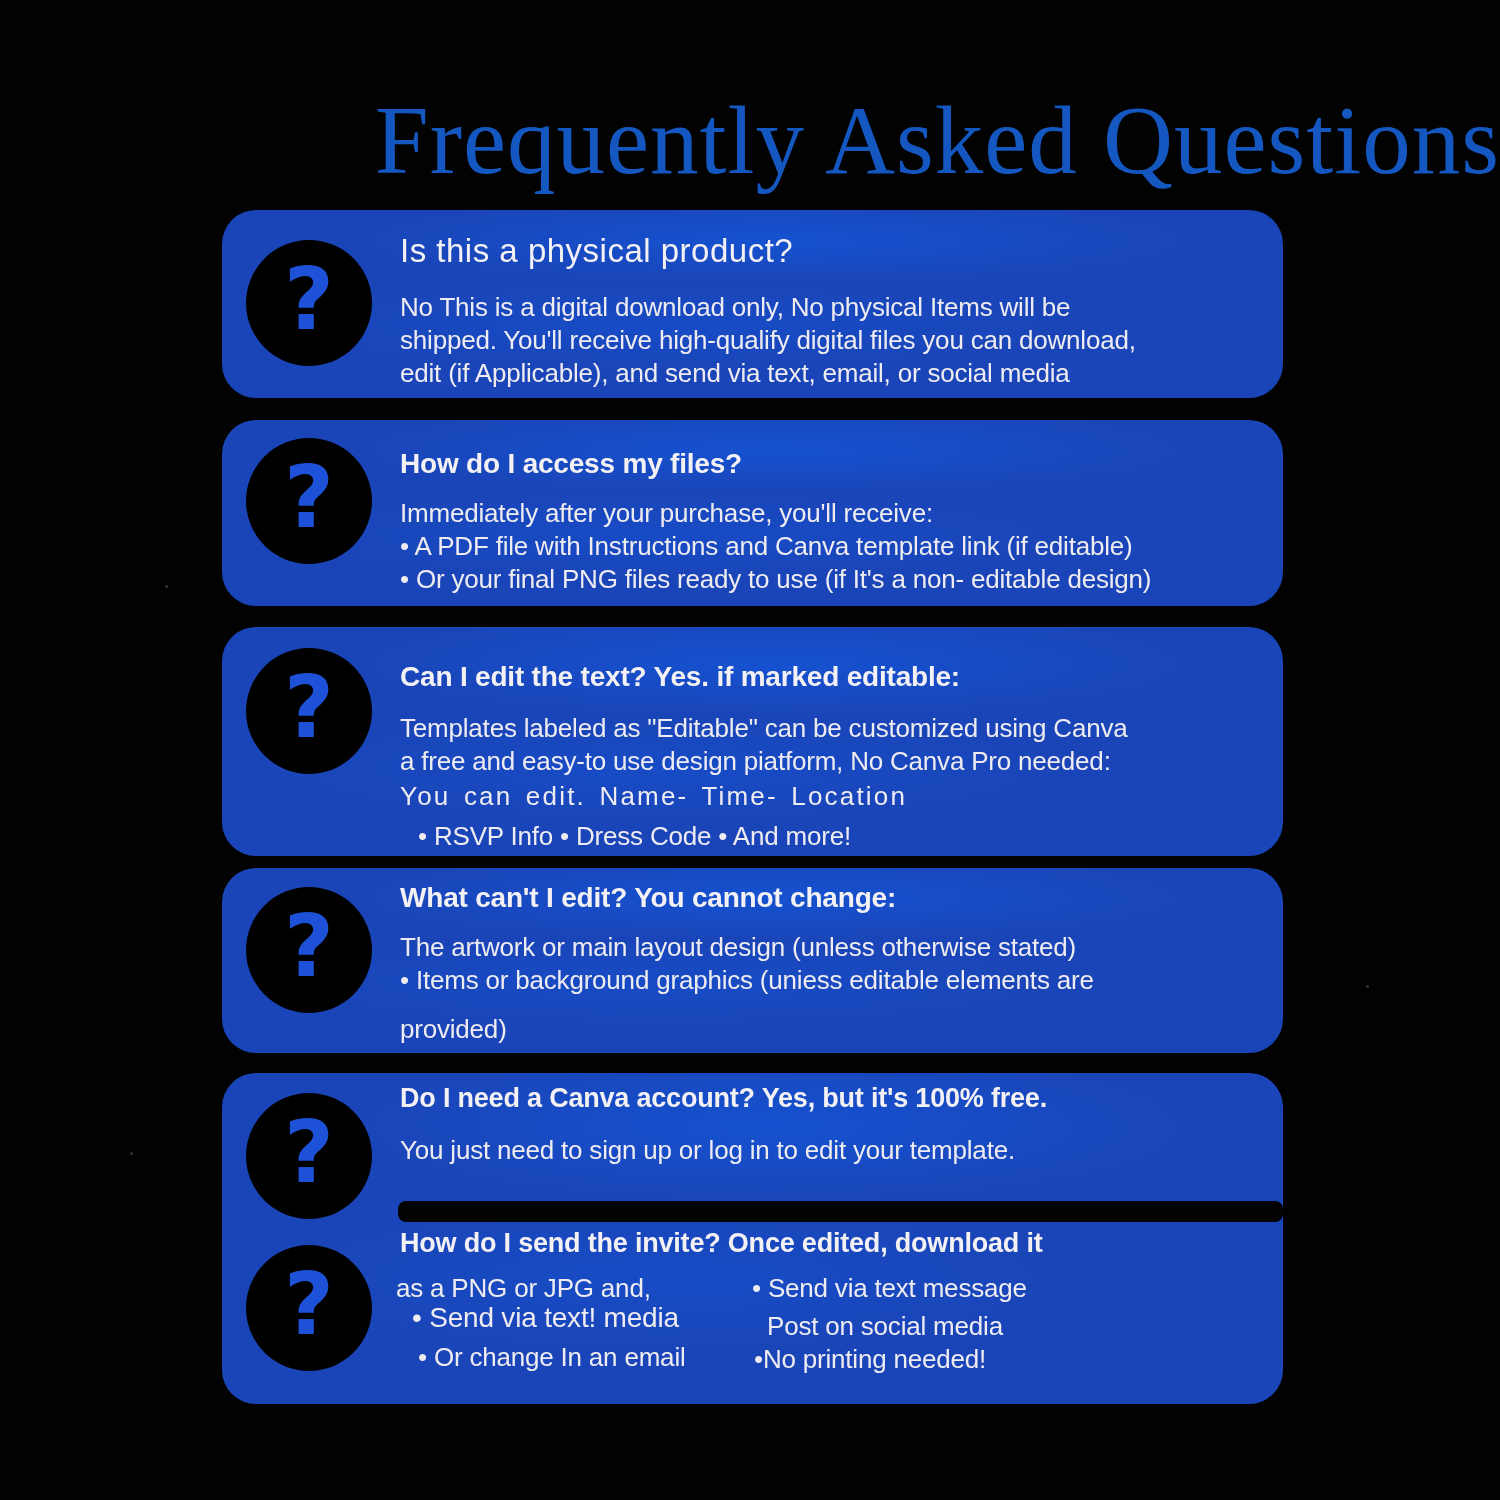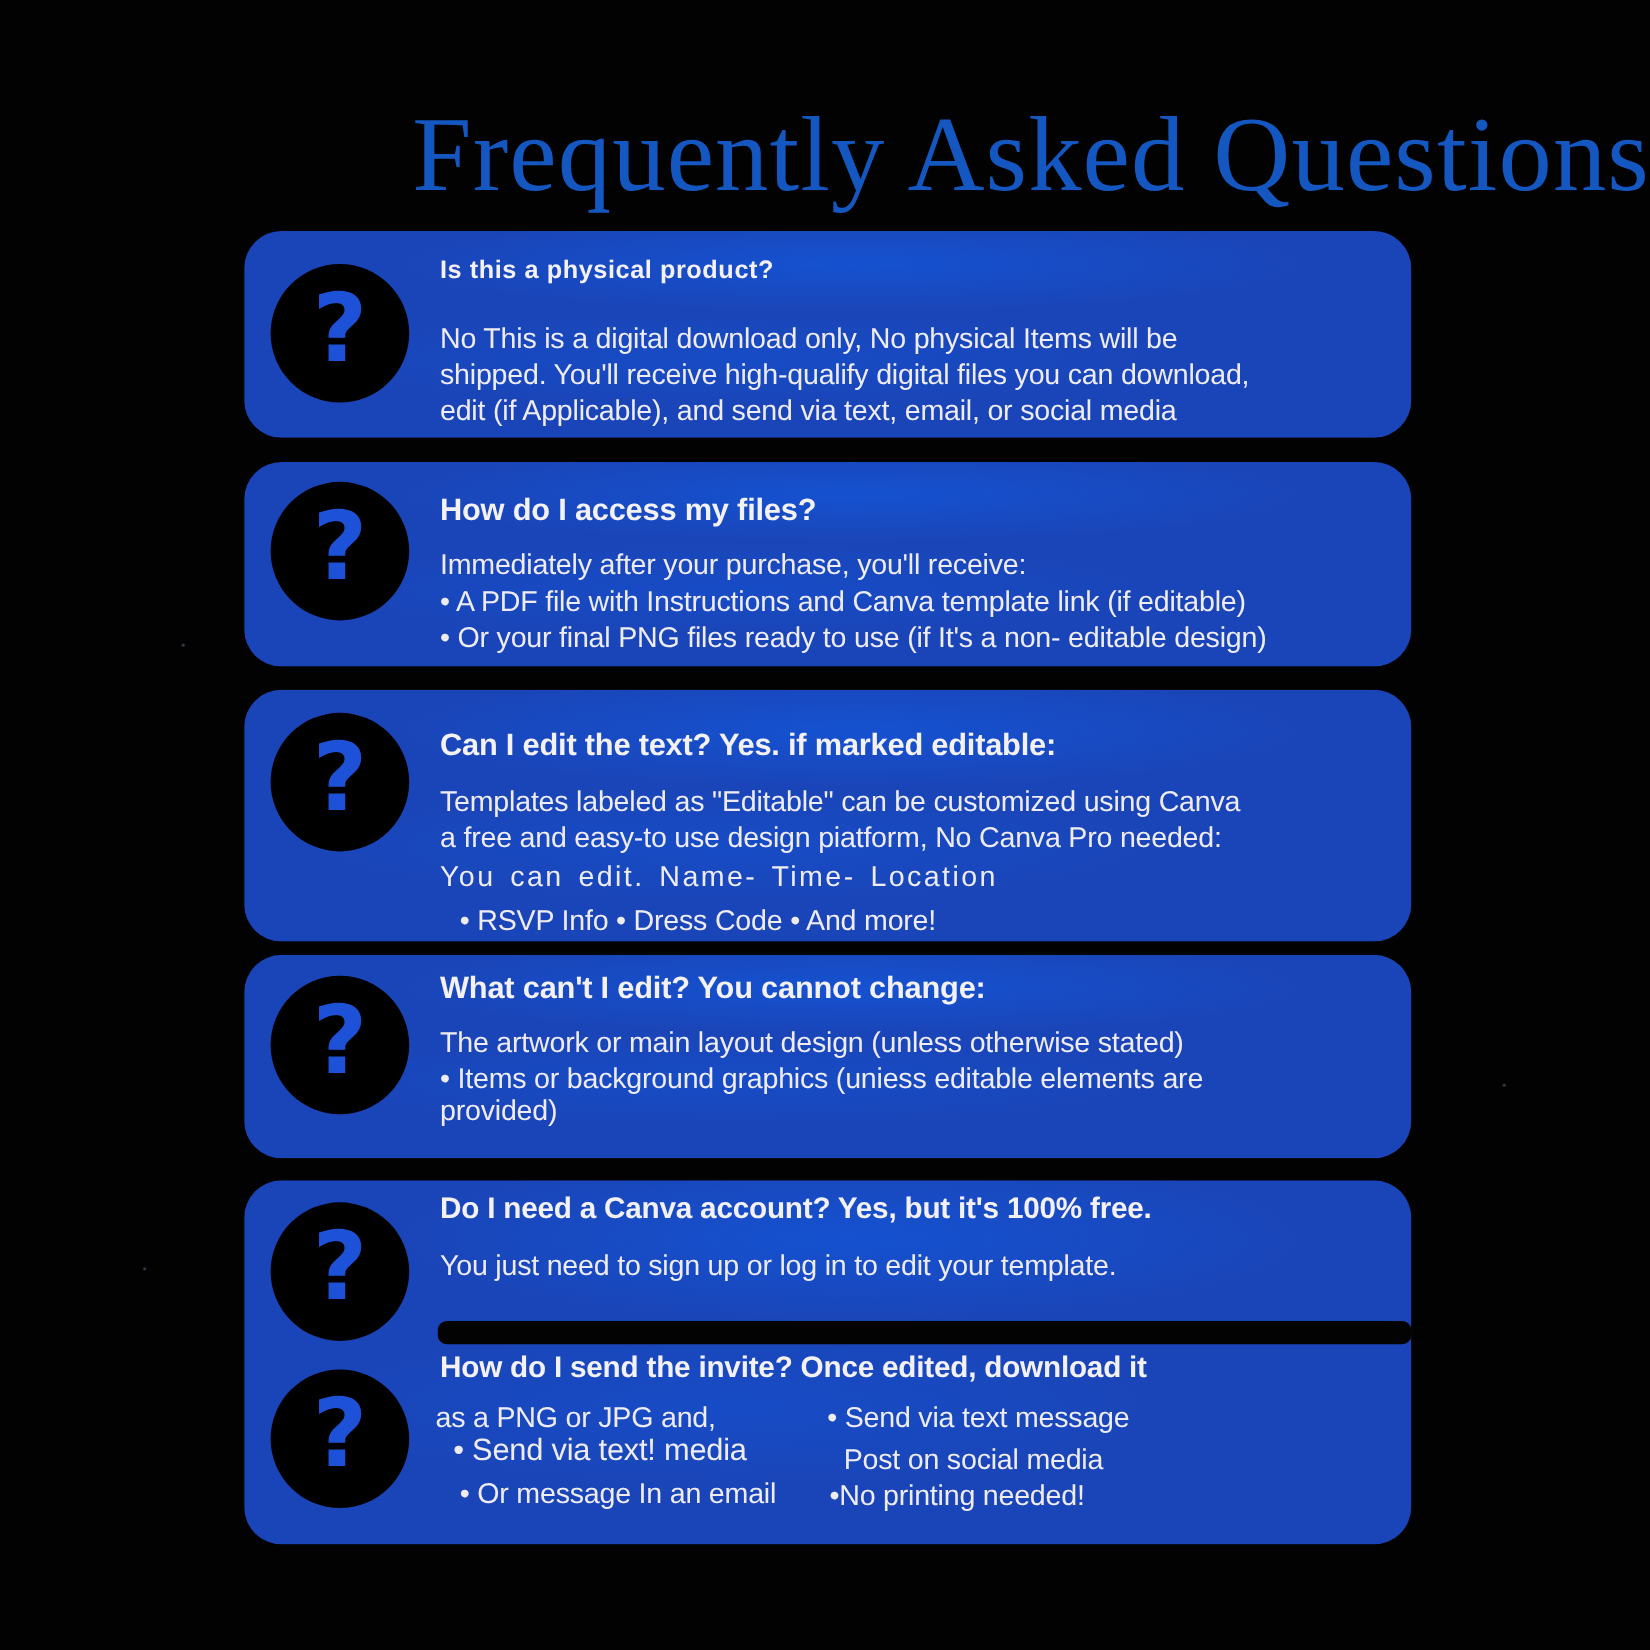--- a/index.html
+++ b/index.html
@@ -11,21 +11,21 @@
   .card{position:absolute;left:222px;width:1061px;border-radius:34px;background-color:#1a45b8;
         background-image:
           radial-gradient(55% 32% at 52% 16%, rgba(17,92,228,.55), rgba(17,92,228,0) 72%),
           radial-gradient(50% 30% at 42% 62%, rgba(17,88,224,.35), rgba(17,88,224,0) 75%);}
   .qicon{position:absolute;left:24px;width:126px;height:126px;border-radius:50%;background:#000;
          display:flex;align-items:center;justify-content:center;}
   .qicon span{font-family:"DejaVu Sans",sans-serif;font-weight:700;font-size:86px;color:#1d52d8;
          transform:translateY(-4px);}
   .heading{position:absolute;left:178px;color:#f3f1f3;font-weight:700;font-size:28px;
          letter-spacing:-.2px;white-space:nowrap;}
-  .h-lg{font-size:23px;font-weight:700;letter-spacing:.5px;}
+  .h-lg{font-size:33px;font-weight:400;letter-spacing:.5px;}
   .h-sm{font-size:27px;}
   .line{position:absolute;left:178px;color:#eeecf0;font-size:26px;letter-spacing:-.2px;
          white-space:nowrap;margin-top:14px;}
   .line.lg{font-size:28px;}
   .spaced{letter-spacing:2.2px;word-spacing:4px;}
   .divider{position:absolute;background:#030303;border-radius:8px;}
   .speck{position:absolute;width:3px;height:3px;border-radius:50%;background:#3a4358;opacity:.8;}
 </style>
 </head>
 <body>
@@ -69,38 +69,38 @@
     <div class="line" style="top:180px;left:196px">• RSVP Info •  Dress Code • And more!</div>
   </section>
 
   <section class="card" style="top:868px;height:185px">
     <div class="qicon" style="top:19px">
       <span>?</span>
     </div>
     <div class="heading" style="top:14px">What can't I edit? You cannot change:</div>
     <div class="line" style="top:50px">The artwork or main layout design (unless otherwise stated)</div>
     <div class="line" style="top:83px">• Items or background graphics (uniess editable elements are</div>
-    <div class="line" style="top:112px">provided)</div>
+    <div class="line" style="top:132px">provided)</div>
   </section>
 
   <section class="card" style="top:1073px;height:331px">
     <div class="qicon" style="top:20px">
       <span>?</span>
     </div>
     <div class="qicon" style="top:172px">
       <span>?</span>
     </div>
 
     <div class="heading h-sm" style="top:10px">Do I need a Canva account? Yes, but it's 100% free.</div>
     <div class="line" style="top:48px">You just need to sign up or log in to edit your template.</div>
 
     <div class="divider" style="top:128px;left:176px;width:885px;height:21px"></div>
 
     <div class="heading h-sm" style="top:155px">How do I send the invite? Once edited, download it</div>
     <div class="line" style="top:186px;left:174px">as a PNG or JPG and,</div>
     <div class="line lg" style="top:215px;left:190px">• Send via text! media</div>
-    <div class="line" style="top:255px;left:196px">• Or message In an email</div>
+    <div class="line" style="top:255px;left:196px">• Or change In an email</div>
     <div class="line" style="top:186px;left:530px">• Send via text message</div>
     <div class="line" style="top:224px;left:545px">Post on social media</div>
     <div class="line" style="top:257px;left:532px">•No printing needed!</div>
   </section>
 
 </div>
 
 </body></html>

